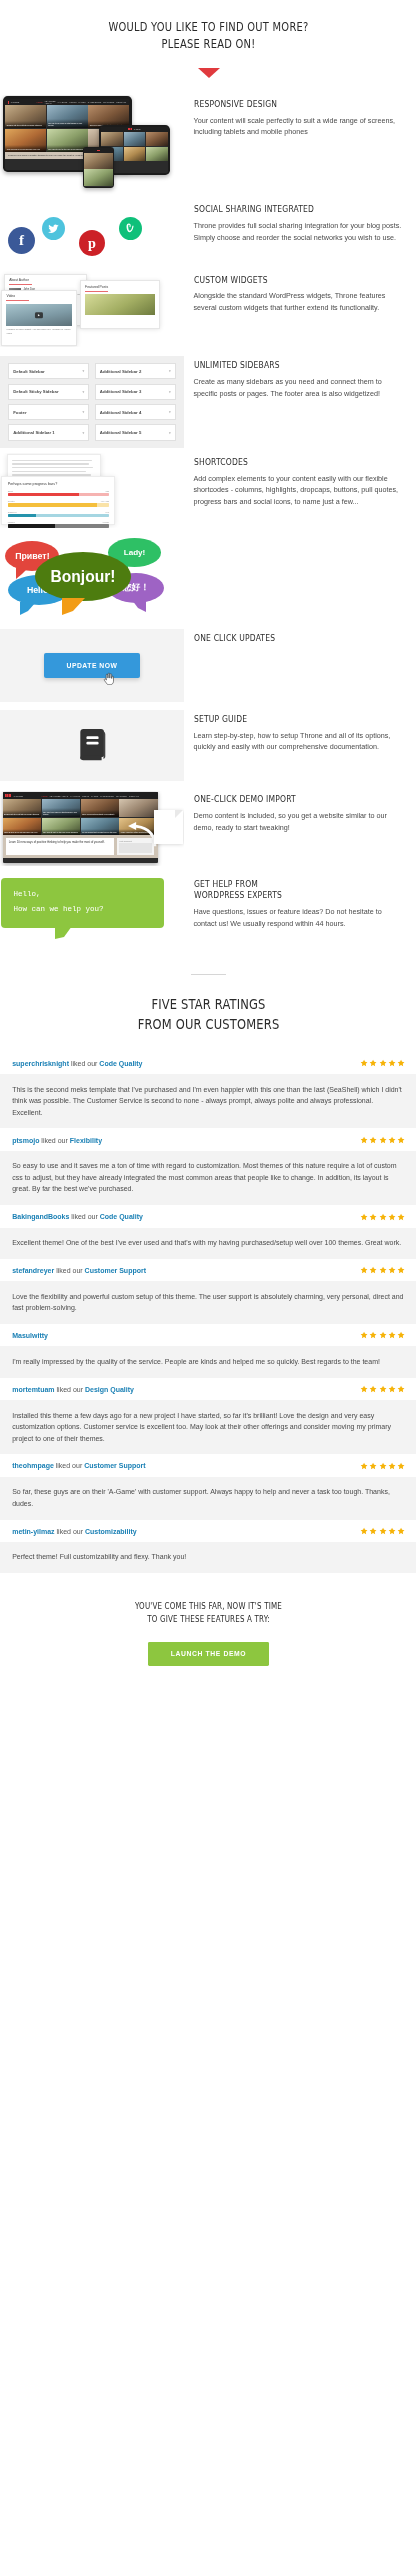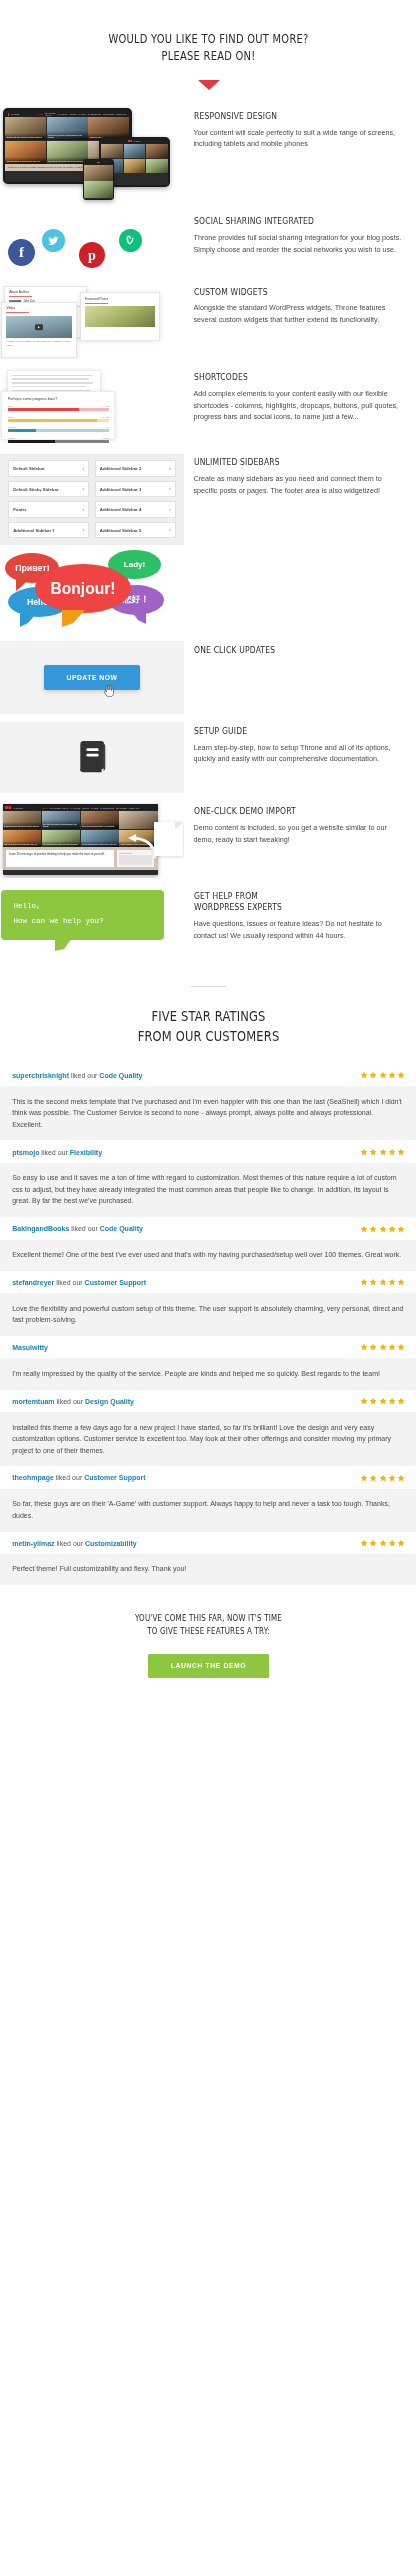--- a/index.html
+++ b/index.html
@@ -8,21 +8,21 @@
     background: #ffffff;
     font-family: "Liberation Sans", sans-serif;
     color: #333333;
     -webkit-font-smoothing: antialiased;
   }
   body { width: 417px; overflow-x: hidden; }
 
   .page { width: 417px; position: relative; }
 
   
-  .intro { padding: 30px 0 0 0; text-align: center; }
+  .intro { padding: 18px 0 0 0; text-align: center; }
   .intro h1 {
     font-family: "DejaVu Sans Condensed", "Liberation Sans Narrow", "Liberation Sans", sans-serif;
     font-weight: 400;
     font-size: 12.5px;
     letter-spacing: 0.3px;
     line-height: 1.38;
     color: #2a2a2a;
     text-transform: uppercase;
     transform: scaleX(.88);
   }
@@ -162,21 +162,21 @@
   .sb-item .car { color: #b5b5b5; font-size: 3.4px; }
 
   
   .tr-wrap { position: relative; width: 184px; height: 80px; }
   .tbub { position: absolute; border-radius: 50%; display: flex; align-items: center; justify-content: center; color: #fff; font-weight: bold; }
   .tbub::after { content:''; position:absolute; }
   .t-ru { left: 5.4px; top: 2.7px; width: 54px; height: 30px; background: #e2453c; font-size: 8.8px; justify-content: center; }
   .t-ru::after { left: 11px; bottom: -8.1px; border-left: 6.8px solid #e2453c; border-top: 6.8px solid #e2453c; border-right: 6.8px solid transparent; border-bottom: 5.4px solid transparent; }
   .t-ci { left: 108px; top: 0px; width: 53px; height: 28.5px; background: #2ec065; font-size: 8.1px; }
   .t-ci::after { left: 8.1px; bottom: -8.1px; border-right: 6.8px solid #2ec065; border-top: 6.8px solid #2ec065; border-left: 6.8px solid transparent; border-bottom: 5.4px solid transparent; }
-  .t-bj { left: 35px; top: 13.6px; width: 96px; height: 49px; background: #ef4444; font-size: 15.6px; z-index: 3; }
+  .t-bj { left: 35px; top: 13.6px; width: 96px; height: 49px; background: #4d7c0f; font-size: 15.6px; z-index: 3; }
   .t-bj::after { left: 27px; bottom: -13.6px; border-left: 11px solid #f29c16; border-top: 13.6px solid #f29c16; border-right: 12.2px solid transparent; border-bottom: 4.1px solid transparent; }
   .t-he { left: 8.1px; top: 37px; width: 62px; height: 30px; background: #2e9bd6; font-size: 8.8px; }
   .t-he::after { left: 12.2px; bottom: -9.5px; border-left: 8.1px solid #2e9bd6; border-top: 9.5px solid #2e9bd6; border-right: 8.1px solid transparent; border-bottom: 4.1px solid transparent; }
   .t-zh { left: 108px; top: 35px; width: 56px; height: 30px; background: #9e63c4; font-size: 8.8px; }
   .t-zh::after { left: 24.4px; bottom: -8.8px; border-right: 8.1px solid #9e63c4; border-top: 8.8px solid #9e63c4; border-left: 6.8px solid transparent; border-bottom: 4.1px solid transparent; }
 
   
   .up-wrap { width: 184px; height: 73px; background: #f3f3f3; display: flex; align-items: center; justify-content: center; position: relative; }
   .up-btn {
     background: #3498db; color: #fff; font-size: 6.8px; font-weight: bold;
@@ -392,20 +392,63 @@
             <div class="wbody">example of video widget. You can place any YouTube or Vimeo video</div>
           </div>
         </div>
       </div>
       <div class="txt">
         <h3>CUSTOM WIDGETS</h3>
         <p>Alongside the standard WordPress widgets, Throne features several custom widgets that further extend its functionality.</p>
       </div>
     </div>
 
+    <div class="feature" style="min-height:71px">
+      <div class="art">
+        <div class="sb-wrap">
+          <div class="sb-item">
+              <span>Default Sidebar</span>
+              <span class="car">▾</span>
+            </div>
+          <div class="sb-item">
+              <span>Additional Sidebar 2</span>
+              <span class="car">▾</span>
+            </div>
+          <div class="sb-item">
+              <span>Default Sticky Sidebar</span>
+              <span class="car">▾</span>
+            </div>
+          <div class="sb-item">
+              <span>Additional Sidebar 3</span>
+              <span class="car">▾</span>
+            </div>
+          <div class="sb-item">
+              <span>Footer</span>
+              <span class="car">▾</span>
+            </div>
+          <div class="sb-item">
+              <span>Additional Sidebar 4</span>
+              <span class="car">▾</span>
+            </div>
+          <div class="sb-item">
+              <span>Additional Sidebar 1</span>
+              <span class="car">▾</span>
+            </div>
+          <div class="sb-item">
+              <span>Additional Sidebar 5</span>
+              <span class="car">▾</span>
+            </div>
+        </div>
+      </div>
+      <div class="txt">
+        <h3>UNLIMITED SIDEBARS</h3>
+        <p>Create as many sidebars as you need and connect them to specific posts or pages. The footer area is also widgetized!</p>
+      </div>
+    </div>
+
     <div class="feature" style="min-height:80px">
       <div class="art">
         <div class="sc-wrap">
           <div class="sc-card sc1">
             <div class="sc-line" style="width:96%"></div>
               <div class="sc-line" style="width:92%"></div>
             <div class="sc-line" style="width:97%"></div>
               <div class="sc-line" style="width:88%"></div>
             <div class="sc-line" style="width:94%"></div>
               <div class="sc-line" style="width:70%"></div>
@@ -449,63 +492,20 @@
               <div class="bar-track" style="background:#808080">
                   <div class="bar-fill" style="width:47%;background:#1a1a1a"></div>
                 </div>
             </div>
           </div>
         </div>
       </div>
       <div class="txt">
         <h3>SHORTCODES</h3>
         <p>Add complex elements to your content easily with our flexible shortcodes - columns, highlights, dropcaps, buttons, pull quotes, progress bars and social icons, to name just a few...</p>
-      </div>
-    </div>
-
-    <div class="feature" style="min-height:71px">
-      <div class="art">
-        <div class="sb-wrap">
-          <div class="sb-item">
-              <span>Default Sidebar</span>
-              <span class="car">▾</span>
-            </div>
-          <div class="sb-item">
-              <span>Additional Sidebar 2</span>
-              <span class="car">▾</span>
-            </div>
-          <div class="sb-item">
-              <span>Default Sticky Sidebar</span>
-              <span class="car">▾</span>
-            </div>
-          <div class="sb-item">
-              <span>Additional Sidebar 3</span>
-              <span class="car">▾</span>
-            </div>
-          <div class="sb-item">
-              <span>Footer</span>
-              <span class="car">▾</span>
-            </div>
-          <div class="sb-item">
-              <span>Additional Sidebar 4</span>
-              <span class="car">▾</span>
-            </div>
-          <div class="sb-item">
-              <span>Additional Sidebar 1</span>
-              <span class="car">▾</span>
-            </div>
-          <div class="sb-item">
-              <span>Additional Sidebar 5</span>
-              <span class="car">▾</span>
-            </div>
-        </div>
-      </div>
-      <div class="txt">
-        <h3>UNLIMITED SIDEBARS</h3>
-        <p>Create as many sidebars as you need and connect them to specific posts or pages. The footer area is also widgetized!</p>
       </div>
     </div>
 
     <div class="feature" style="min-height:85px">
       <div class="art">
         <div class="tr-wrap">
           <div class="tbub t-ru">
               <span>Привет!</span>
             </div>
           <div class="tbub t-ci">

